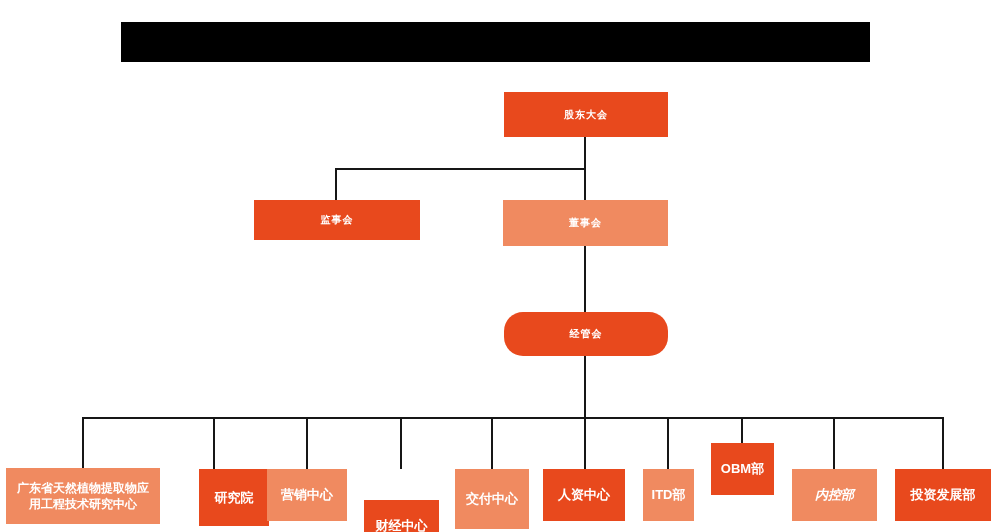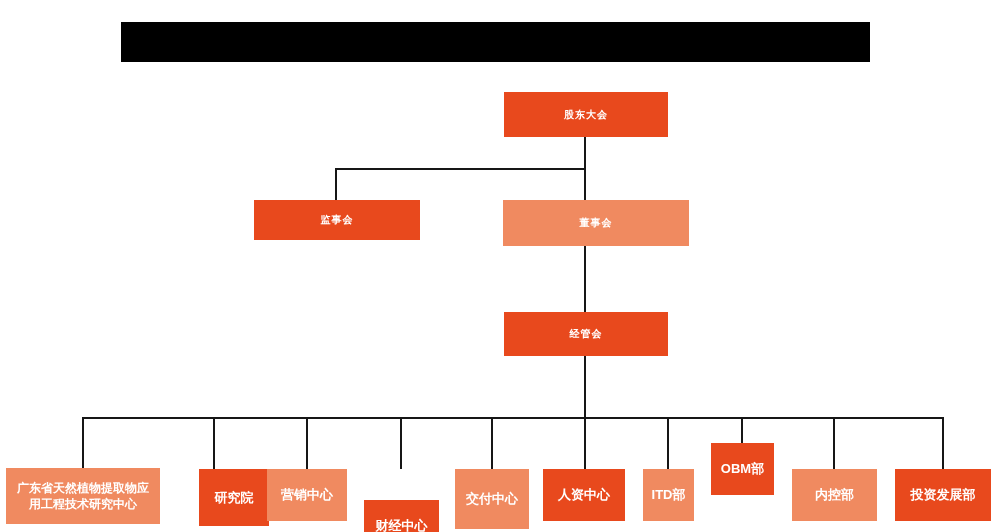--- a/index.html
+++ b/index.html
@@ -66,28 +66,28 @@
   <div class="line" style="left:400px; top:417px; width:2px; height:52px;"></div>
   <div class="line" style="left:491px; top:417px; width:2px; height:52px;"></div>
   <div class="line" style="left:667px; top:417px; width:2px; height:52px;"></div>
   <div class="line" style="left:741px; top:417px; width:2px; height:52px;"></div>
   <div class="line" style="left:833px; top:417px; width:2px; height:52px;"></div>
   <div class="line" style="left:942px; top:417px; width:2px; height:52px;"></div>
 
   <div class="node primary lv-main" style="left:504px; top:92px;  width:164px; height:45px;">股东大会</div>
 
   <div class="node primary lv-main" style="left:254px; top:200px; width:166px; height:40px;">监事会</div>
-  <div class="node secondary lv-main" style="left:503px; top:200px; width:186px; height:46px;">董事会</div>
+  <div class="node secondary lv-main" style="left:503px; top:200px; width:165px; height:46px;">董事会</div>
 
-  <div class="node primary lv-main" style="left:504px; top:312px; width:164px; height:44px;">经管会</div>
+  <div class="node primary lv-main" style="left:504px; top:312px; width:164px; height:44px;border-radius:19px;">经管会</div>
 
   <div class="node secondary lv-bottom-sm" style="left:6px;   top:468px; width:154px; height:56px;">广东省天然植物提取物应用工程技术研究中心</div>
   <div class="node primary lv-bottom" style="left:167px; top:469px; width:70px;  height:57px;margin-left:32px;">研究院</div>
   <div class="node secondary lv-bottom" style="left:267px; top:469px; width:80px;  height:52px;">营销中心</div>
   <div class="node primary lv-bottom" style="left:364px; top:480px; width:75px;  height:52px;margin-top:20px;">财经中心</div>
   <div class="node secondary lv-bottom" style="left:455px; top:469px; width:74px;  height:60px;">交付中心</div>
   <div class="node primary lv-bottom" style="left:543px; top:469px; width:82px;  height:52px;">人资中心</div>
   <div class="node secondary lv-bottom" style="left:643px; top:469px; width:51px;  height:52px;">ITD部</div>
   <div class="node primary lv-bottom" style="left:711px; top:443px; width:63px;  height:52px;">OBM部</div>
-  <div class="node secondary lv-bottom" style="left:792px; top:469px; width:85px;  height:52px;">内控部</div>
+  <div class="node secondary lv-bottom" style="left:792px; top:469px; width:85px;  height:52px;font-style:italic;">内控部</div>
   <div class="node primary lv-bottom" style="left:895px; top:469px; width:96px;  height:52px;">投资发展部</div>
 
 </div>
 
 </body></html>

